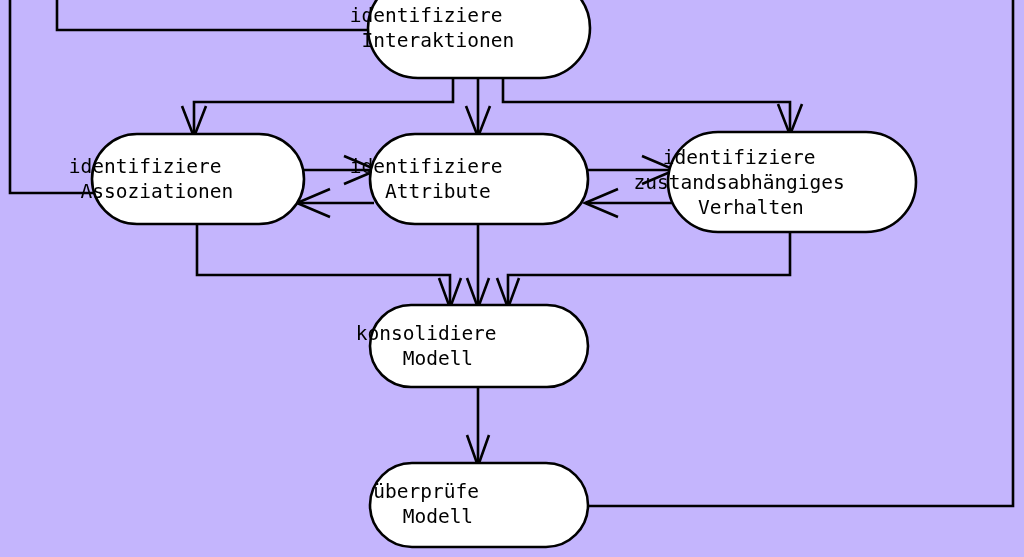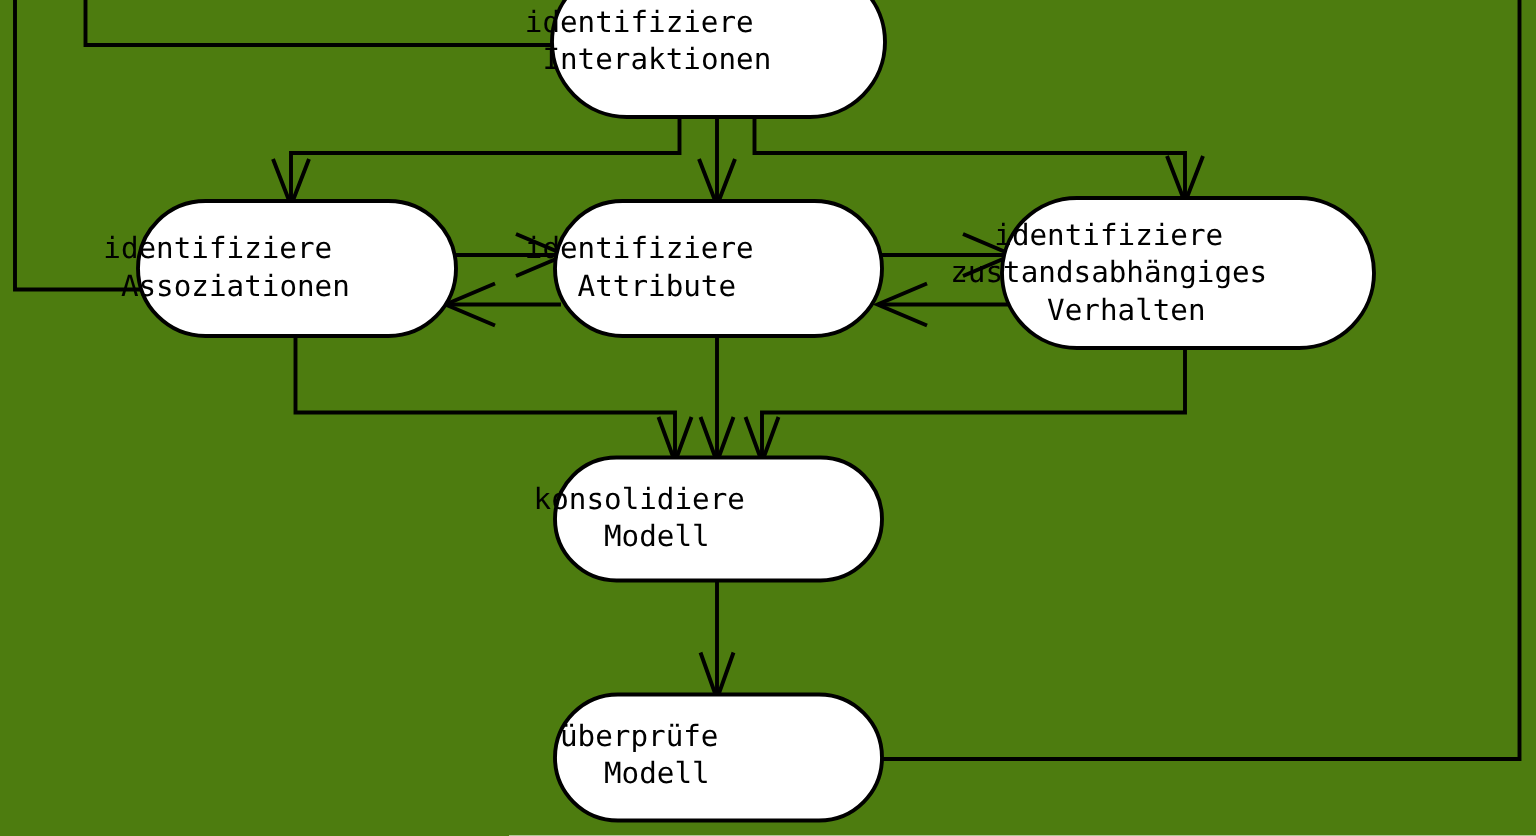--- a/index.html
+++ b/index.html
@@ -7,21 +7,21 @@
     padding: 0;
     background: #ffffff;
   }
   body {
     font-family: "DejaVu Sans Mono", monospace;
   }
   #diagram-canvas {
     position: relative;
     width: 1024px;
     height: 557px;
-    background: #4d7c0f;
+    background: #c4b5fd;
     overflow: hidden;
   }
   #diagram-svg {
     position: absolute;
     left: 0;
     top: 0;
     width: 1024px;
     height: 557px;
     display: block;
   }

